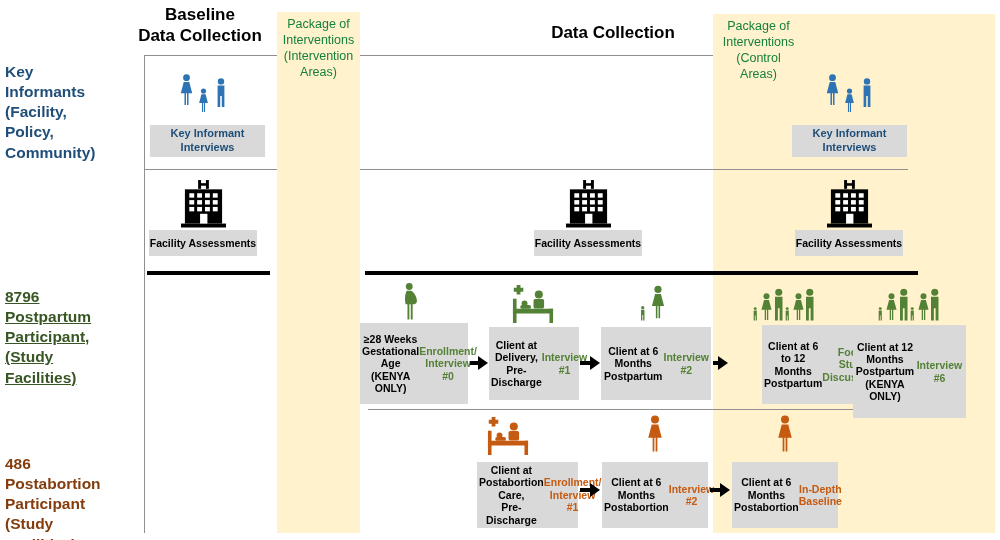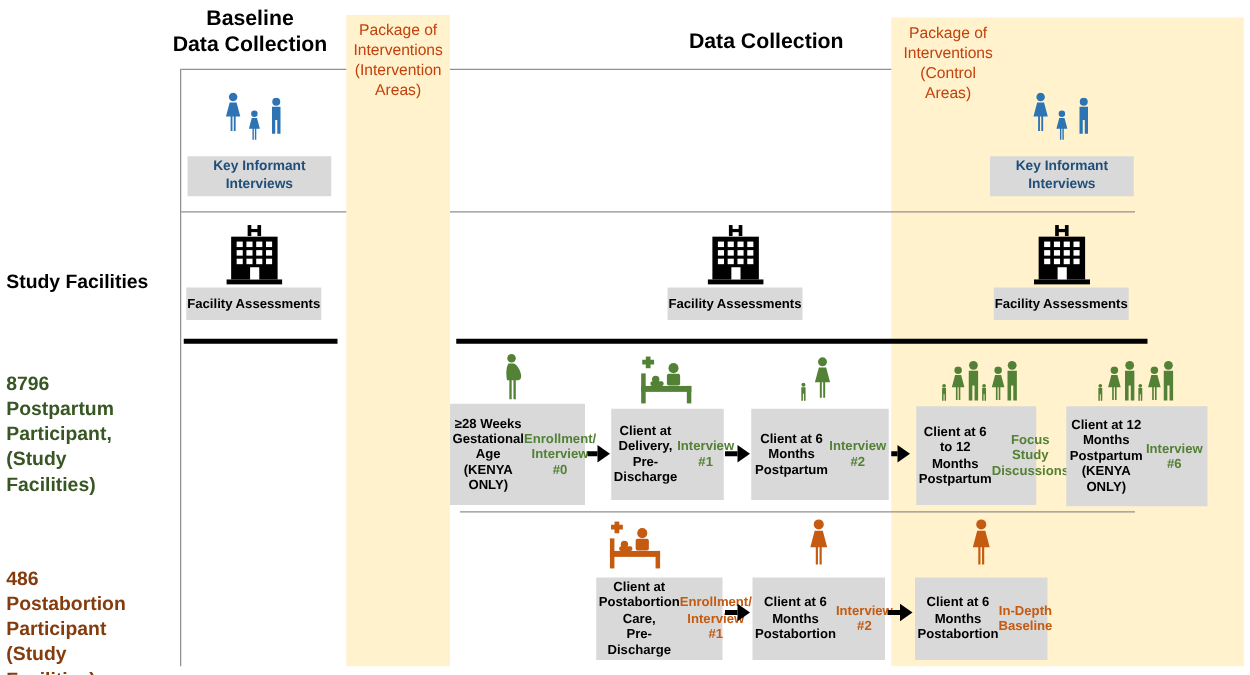--- a/index.html
+++ b/index.html
@@ -16,21 +16,21 @@
   #band-left{left:277px;top:12px;width:83px;height:521px;}
   #band-right{left:713px;top:14px;width:282px;height:519px;}
 
   .hline{position:absolute;height:1px;background:var(--line-gray);z-index:1;}
   .vline{position:absolute;width:1px;background:var(--line-gray);z-index:1;}
   .thick{position:absolute;height:4px;background:#000;z-index:2;}
 
   .txt{position:absolute;white-space:pre-line;z-index:3;}
   .center{text-align:center;}
   .hdr{font-weight:bold;font-size:17px;line-height:1.25;color:#000;}
-  .band-hdr{font-size:12.5px;line-height:1.28;color:#c2410c;}
+  .band-hdr{font-size:12.5px;line-height:1.28;color:#15803d;}
   .rowlabel{font-weight:bold;font-size:15.5px;line-height:1.3;}
   .c-dblue{color:var(--dark-blue);} .c-dgreen{color:var(--dark-green);}
   .c-brown{color:var(--brown);} .c-black{color:#000;}
 
   .label-box{position:absolute;background:var(--gray-box);display:flex;align-items:center;justify-content:center;
     text-align:center;font-weight:bold;white-space:pre-line;z-index:3;}
   .ki-box{font-size:11px;line-height:1.25;color:var(--dark-blue);}
   .fa-box{font-size:10.5px;color:#000;}
 
   .gbox{position:absolute;background:var(--gray-box);display:flex;flex-direction:row;justify-content:space-between;
@@ -133,22 +133,26 @@
   <div class="txt band-hdr center" style="left:270px;top:16px;width:97px;">Package of
 Interventions
 (Intervention
 Areas)</div>
   <div class="txt hdr center" style="left:548px;top:22px;width:130px;">Data Collection</div>
   <div class="txt band-hdr center" style="left:711px;top:18px;width:95px;">Package of
 Interventions
 (Control
 Areas)</div>
 
-  <div class="txt rowlabel c-black" style="left:5px;top:216px;width:160px;">Study Facilities</div>
-  <div class="txt rowlabel c-dgreen" style="left:5px;top:298px;width:138px;">8796
+  <div class="txt rowlabel c-dblue" style="left:5px;top:62px;width:138px;">Key
+Informants
+(Facility,
+Policy,
+Community)</div>
+  <div class="txt rowlabel c-dgreen" style="left:5px;top:287px;width:138px;text-decoration:underline;">8796
 Postpartum
 Participant,
 (Study
 Facilities)</div>
   <div class="txt rowlabel c-brown" style="left:5px;top:422px;width:140px;margin-top:32px;">486
 Postabortion
 Participant
 (Study
 Facilities)</div>
 
@@ -203,28 +207,28 @@
     <div class="box-title">Client at
 Delivery,
 Pre-Discharge</div>
     <div class="sub-green">Interview #1</div>
   </div>
   <div class="gbox" style="left:601px;top:327px;width:110px;height:73px;">
     <div class="box-title">Client at 6 Months
 Postpartum</div>
     <div class="sub-green">Interview #2</div>
   </div>
-  <div class="gbox" style="left:733px;top:325px;width:96px;height:79px;">
+  <div class="gbox" style="left:762px;top:325px;width:96px;height:79px;">
     <div class="box-title">Client at 6 to 12
 Months
 Postpartum</div>
     <div class="sub-green">Focus Study
 Discussions</div>
   </div>
-  <div class="gbox" style="left:853px;top:325px;width:113px;height:80px;">
+  <div class="gbox" style="left:853px;top:325px;width:113px;height:93px;">
     <div class="box-title">Client at 12
 Months
 Postpartum
 (KENYA ONLY)</div>
     <div class="sub-green">Interview #6</div>
   </div>
 
   <div class="arrow" style="left:470px;top:361px;width:8px;"></div>
   <div class="arrow" style="left:580px;top:361px;width:10px;"></div>
   <div class="arrow" style="left:713px;top:361px;width:5px;"></div>

